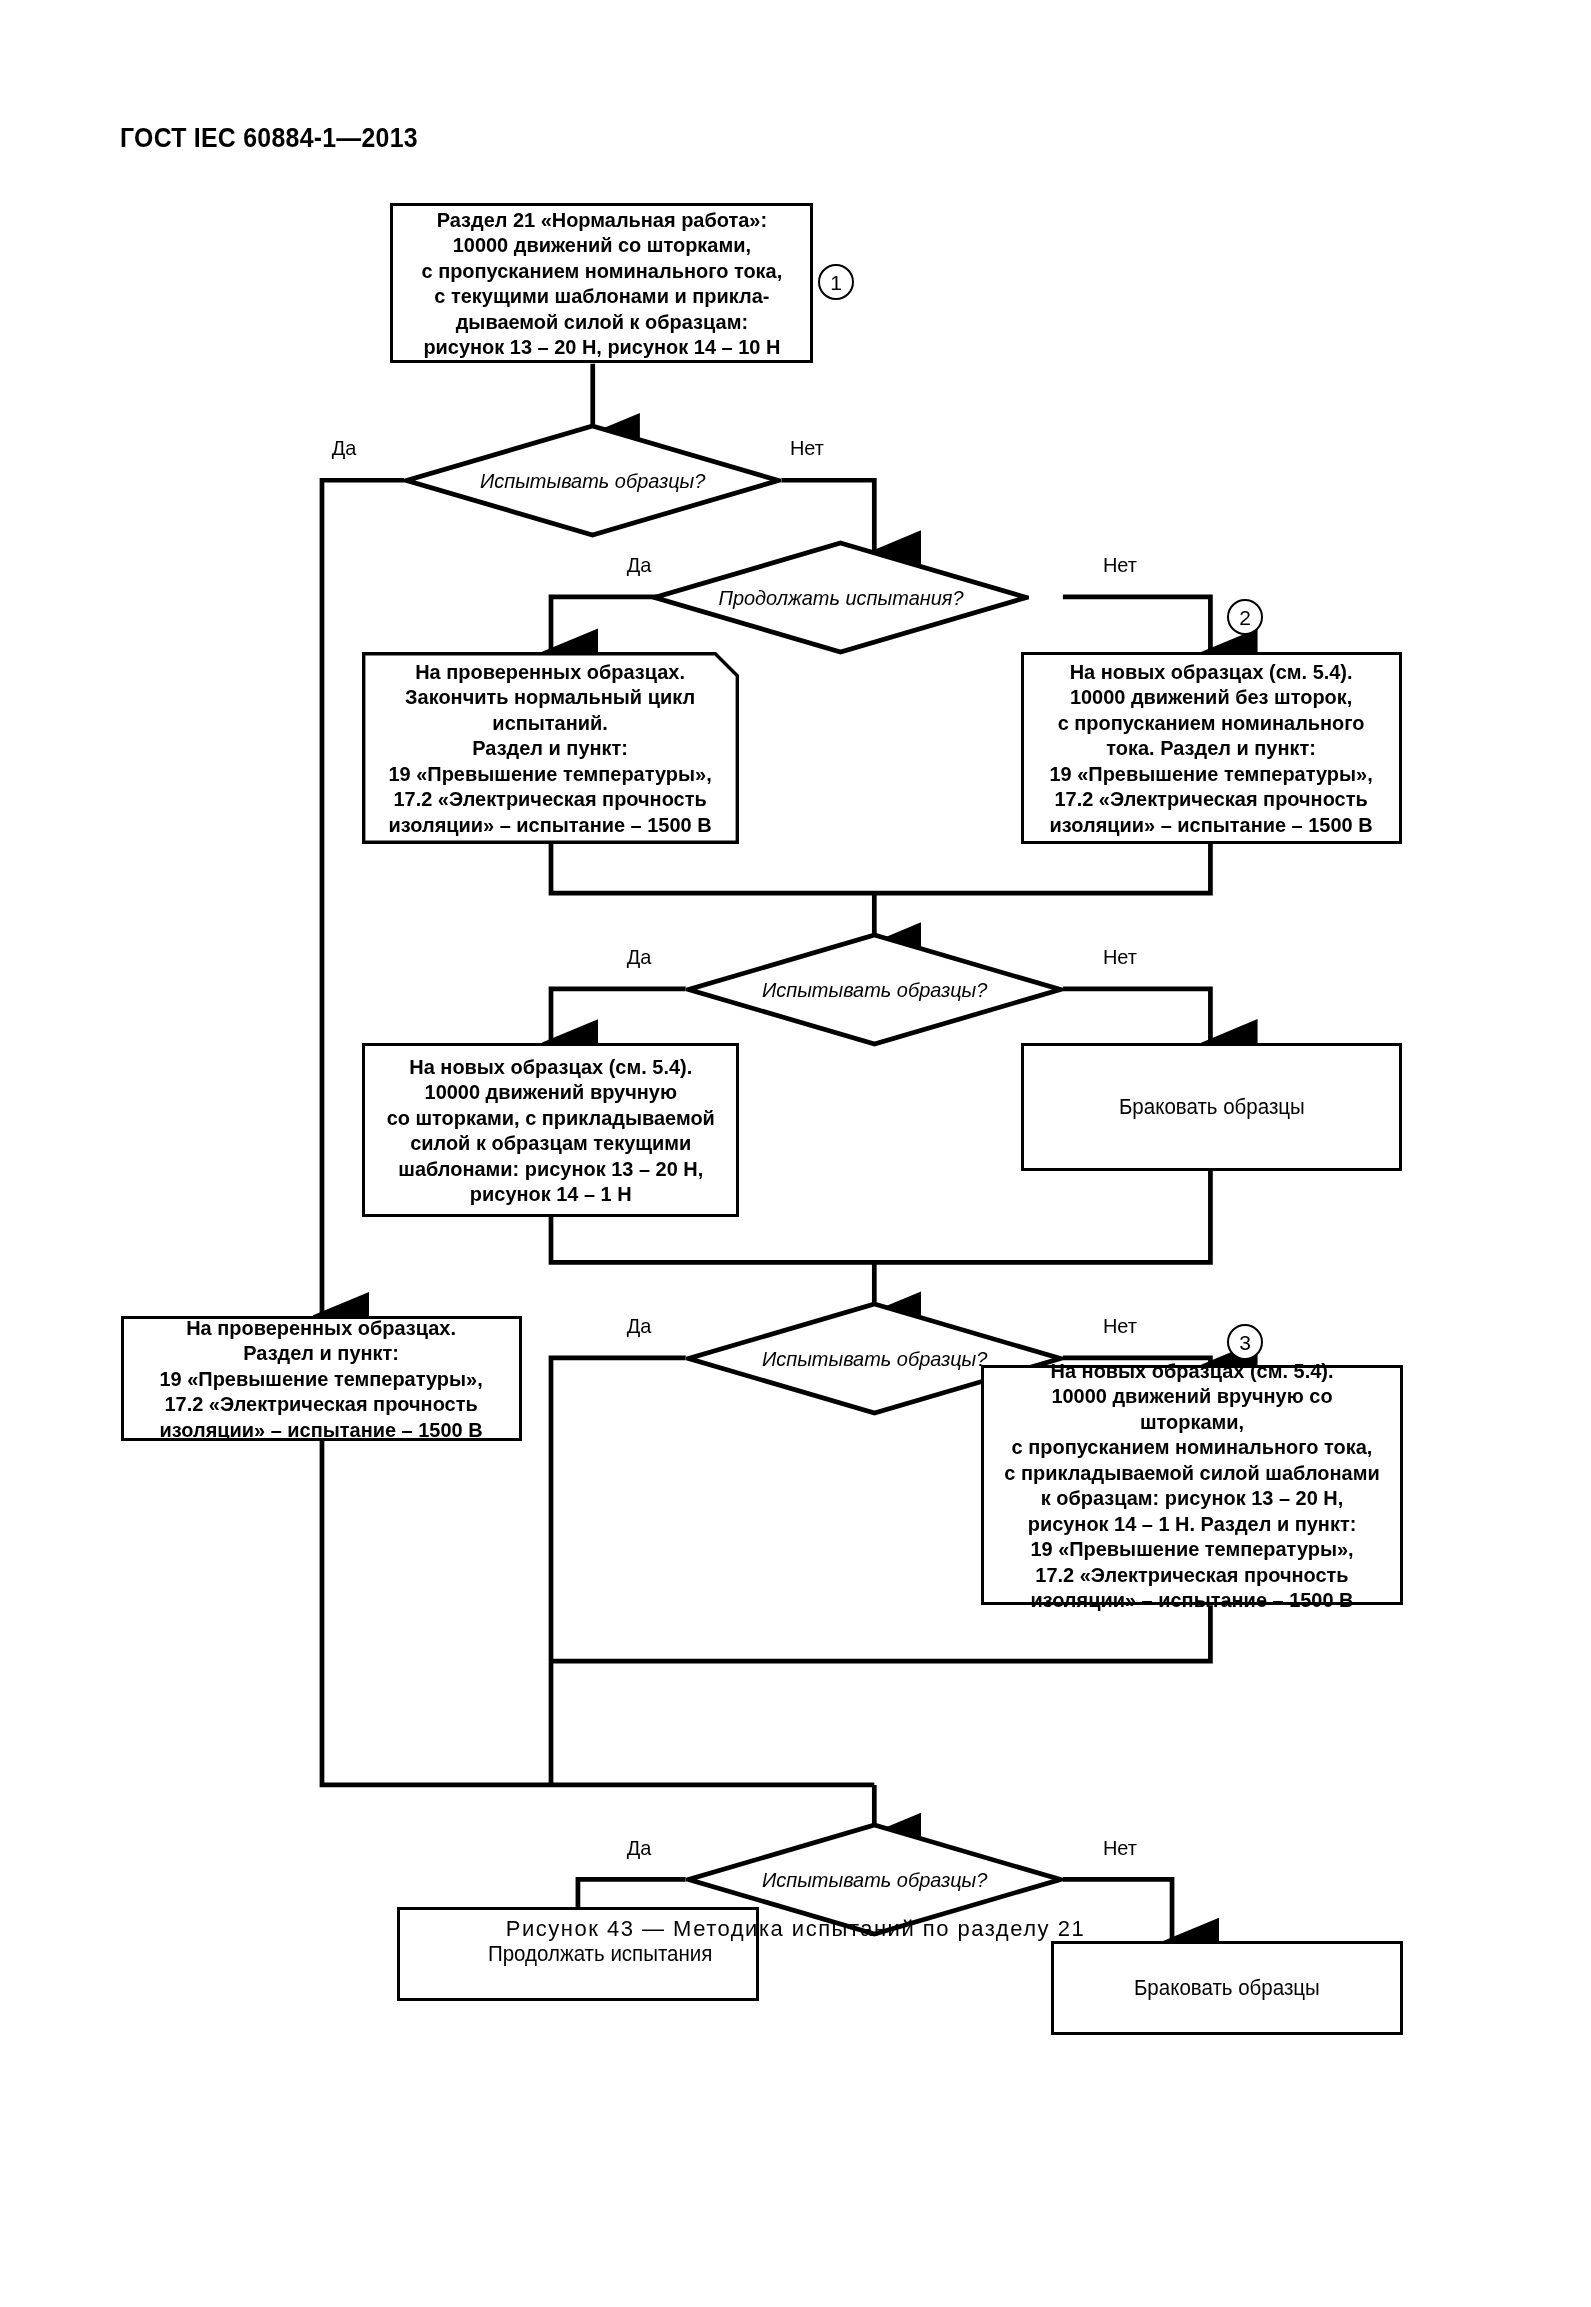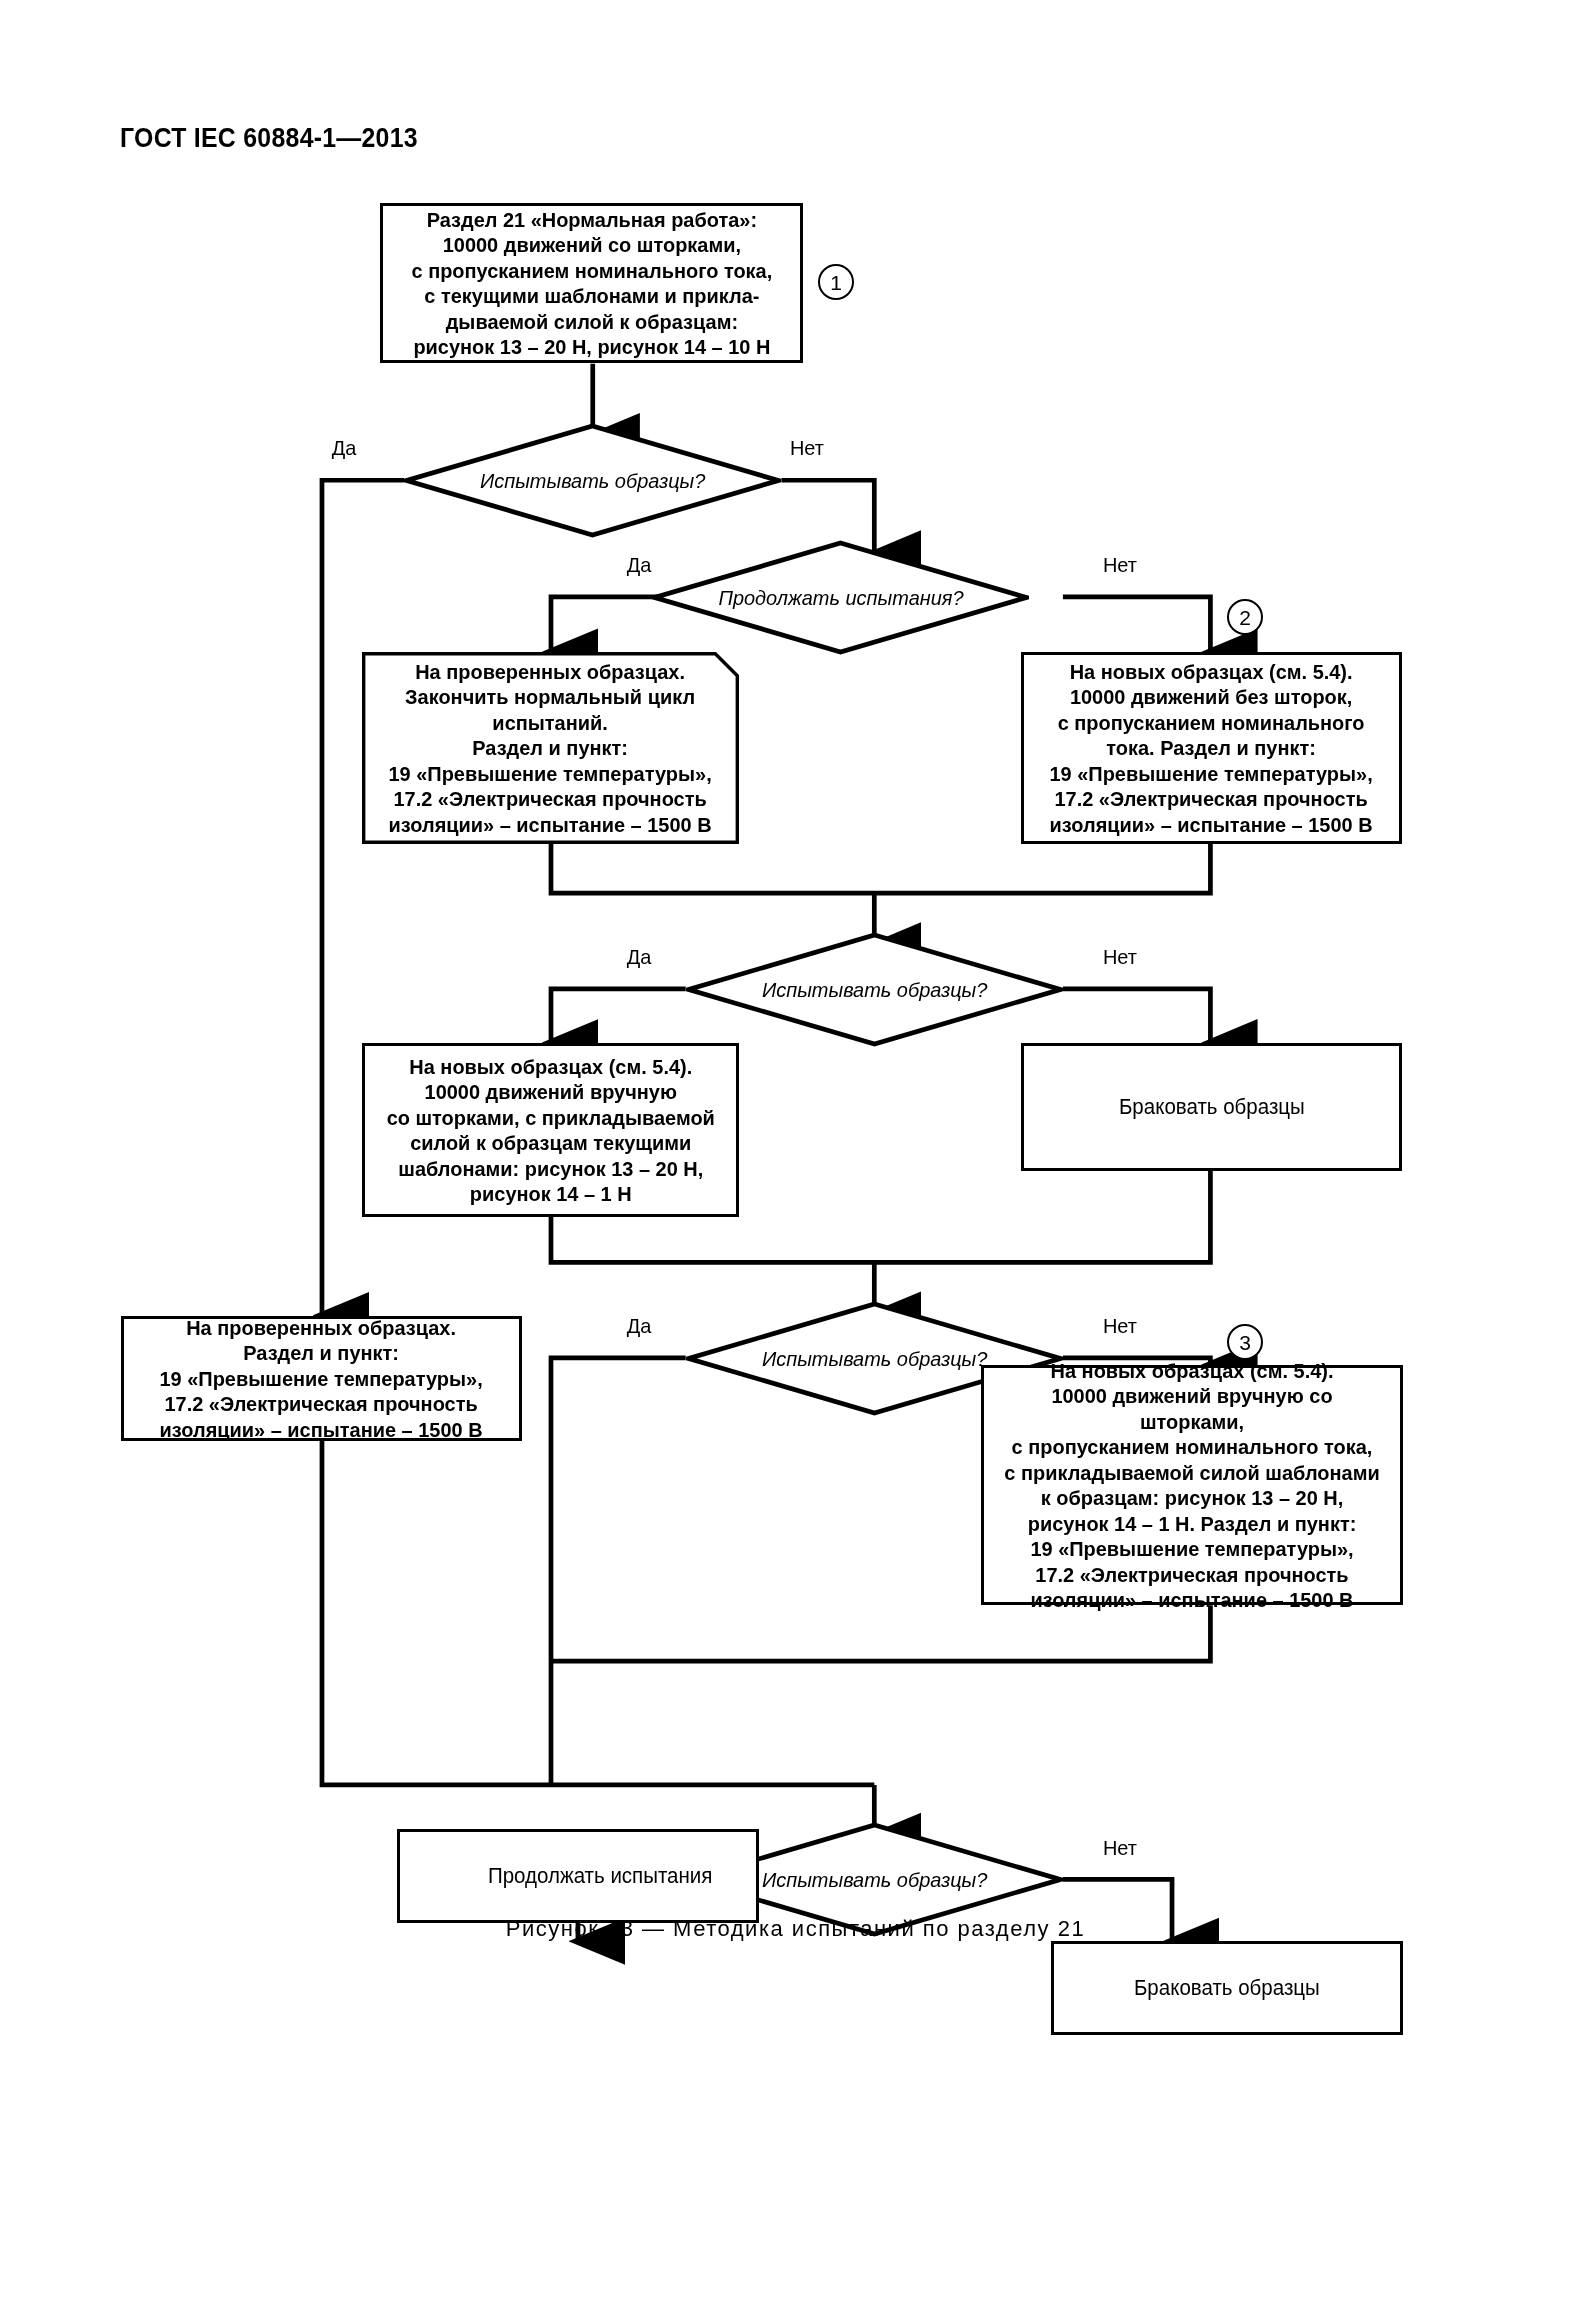--- a/index.html
+++ b/index.html
@@ -205,21 +205,21 @@
         <path d="M 818 2466 L 818 2650"></path>
 
         <line x1="1298" y1="2650" x2="1298" y2="2726" marker-end="url(#arrow)"></line>
 
         <path d="M 1018 2790 L 858 2790 L 858 2882" marker-end="url(#arrow)"></path>
 
         <path d="M 1578 2790 L 1740 2790 L 1740 2882" marker-end="url(#arrow)"></path>
       </g>
     </svg>
 
-    <div class="node" style="left:380px; top:203px; width:423px; height:160px;">
+    <div class="node" style="left:390px; top:203px; width:423px; height:160px;">
       <div class="txt">Раздел 21 «Нормальная работа»:
 10000 движений со шторками,
 с пропусканием номинального тока,
 с текущими шаблонами и прикла-
 дываемой силой к образцам:
 рисунок 13 – 20 Н, рисунок 14 – 10 Н</div>
     </div>
     <div class="ref-marker" style="left:818px; top:264px;">
       <span>1</span>
     </div>
@@ -323,21 +323,21 @@
 
     <div class="decision" style="left:686px; top:1822px; width:377px; height:115px;">
       <svg width="377" height="115" viewBox="0 0 560 170" xmlns="http://www.w3.org/2000/svg">
         <polygon points="280,4 556,85 280,166 4,85" fill="#ffffff" stroke="#000000" stroke-width="7"></polygon>
       </svg>
       <div class="dtxt">Испытывать образцы?</div>
     </div>
     <div class="branch-label" style="left:626px; top:1836px;">Да</div>
     <div class="branch-label" style="left:1102px; top:1836px;">Нет</div>
 
-    <div class="node terminal" style="left:397px; top:1829px; width:362px; height:94px;padding-left:44px;">
+    <div class="node terminal" style="left:397px; top:1907px; width:362px; height:94px;padding-left:44px;">
       <div class="txt">Продолжать испытания</div>
     </div>
 
     <div class="node terminal" style="left:1051px; top:1941px; width:352px; height:94px;">
       <div class="txt">Браковать образцы</div>
     </div>
 
   </div>
 
   <div id="figure-caption">Рисунок 43 — Методика испытаний по разделу 21</div>

